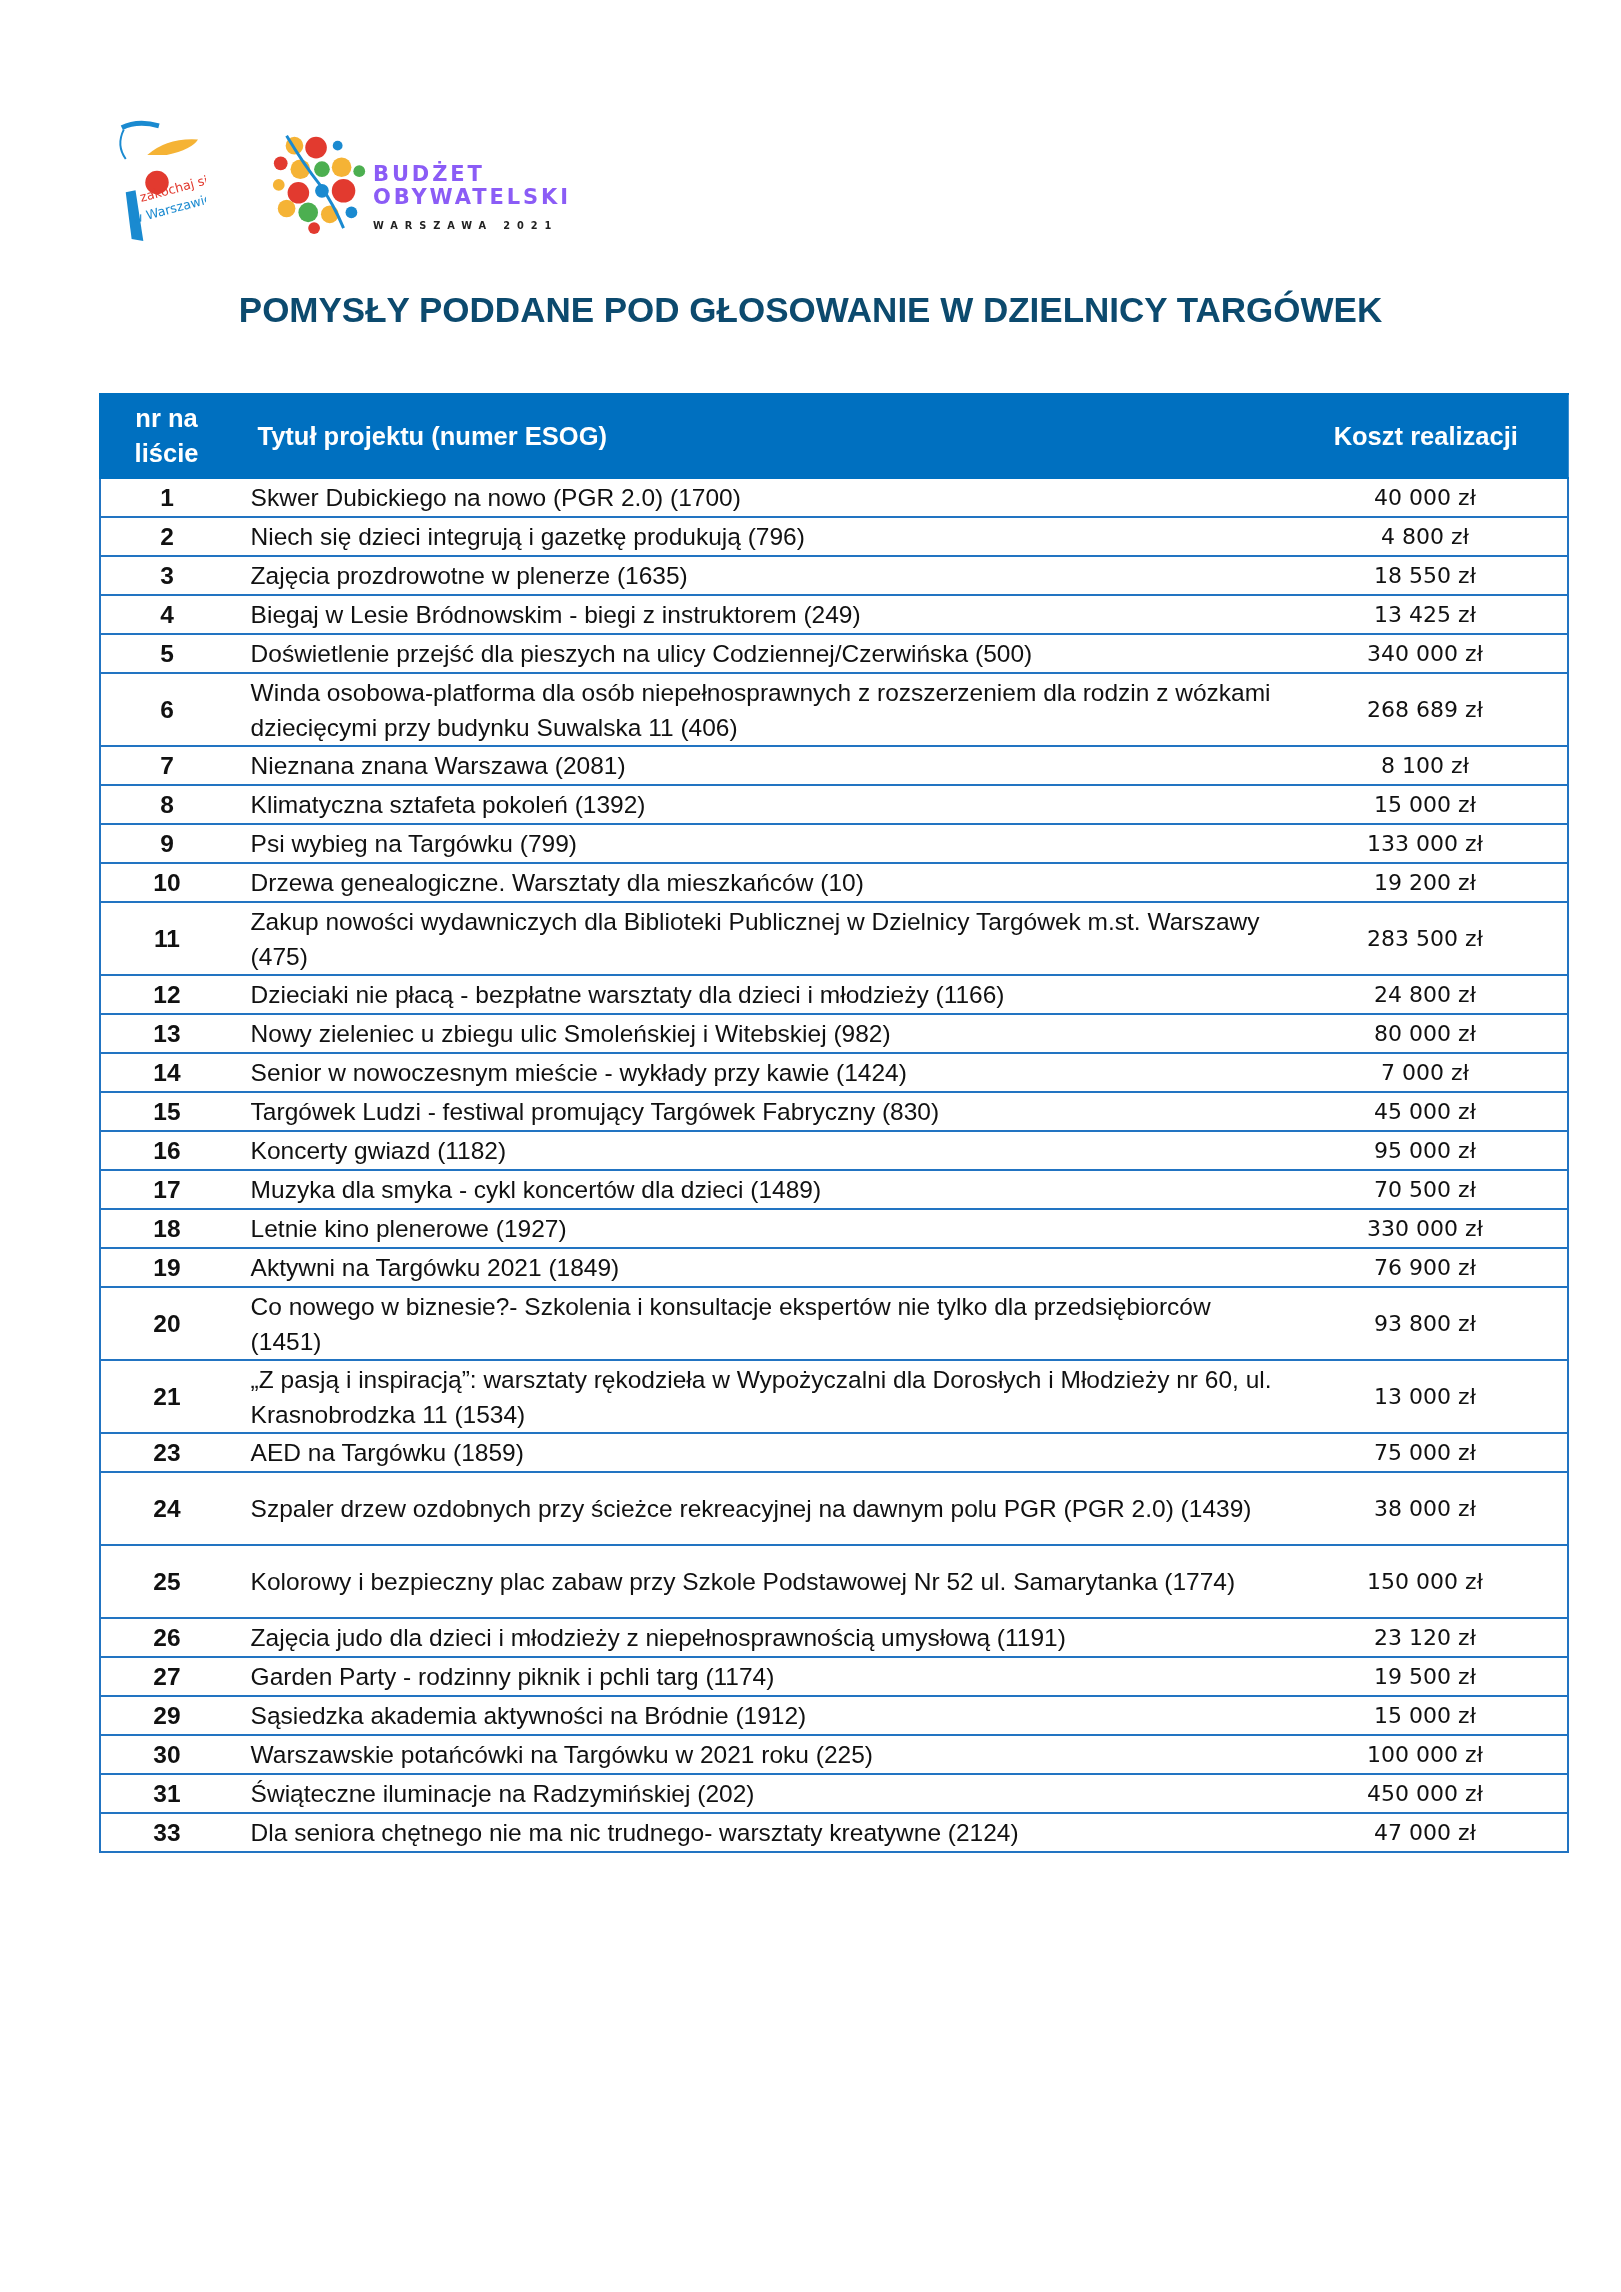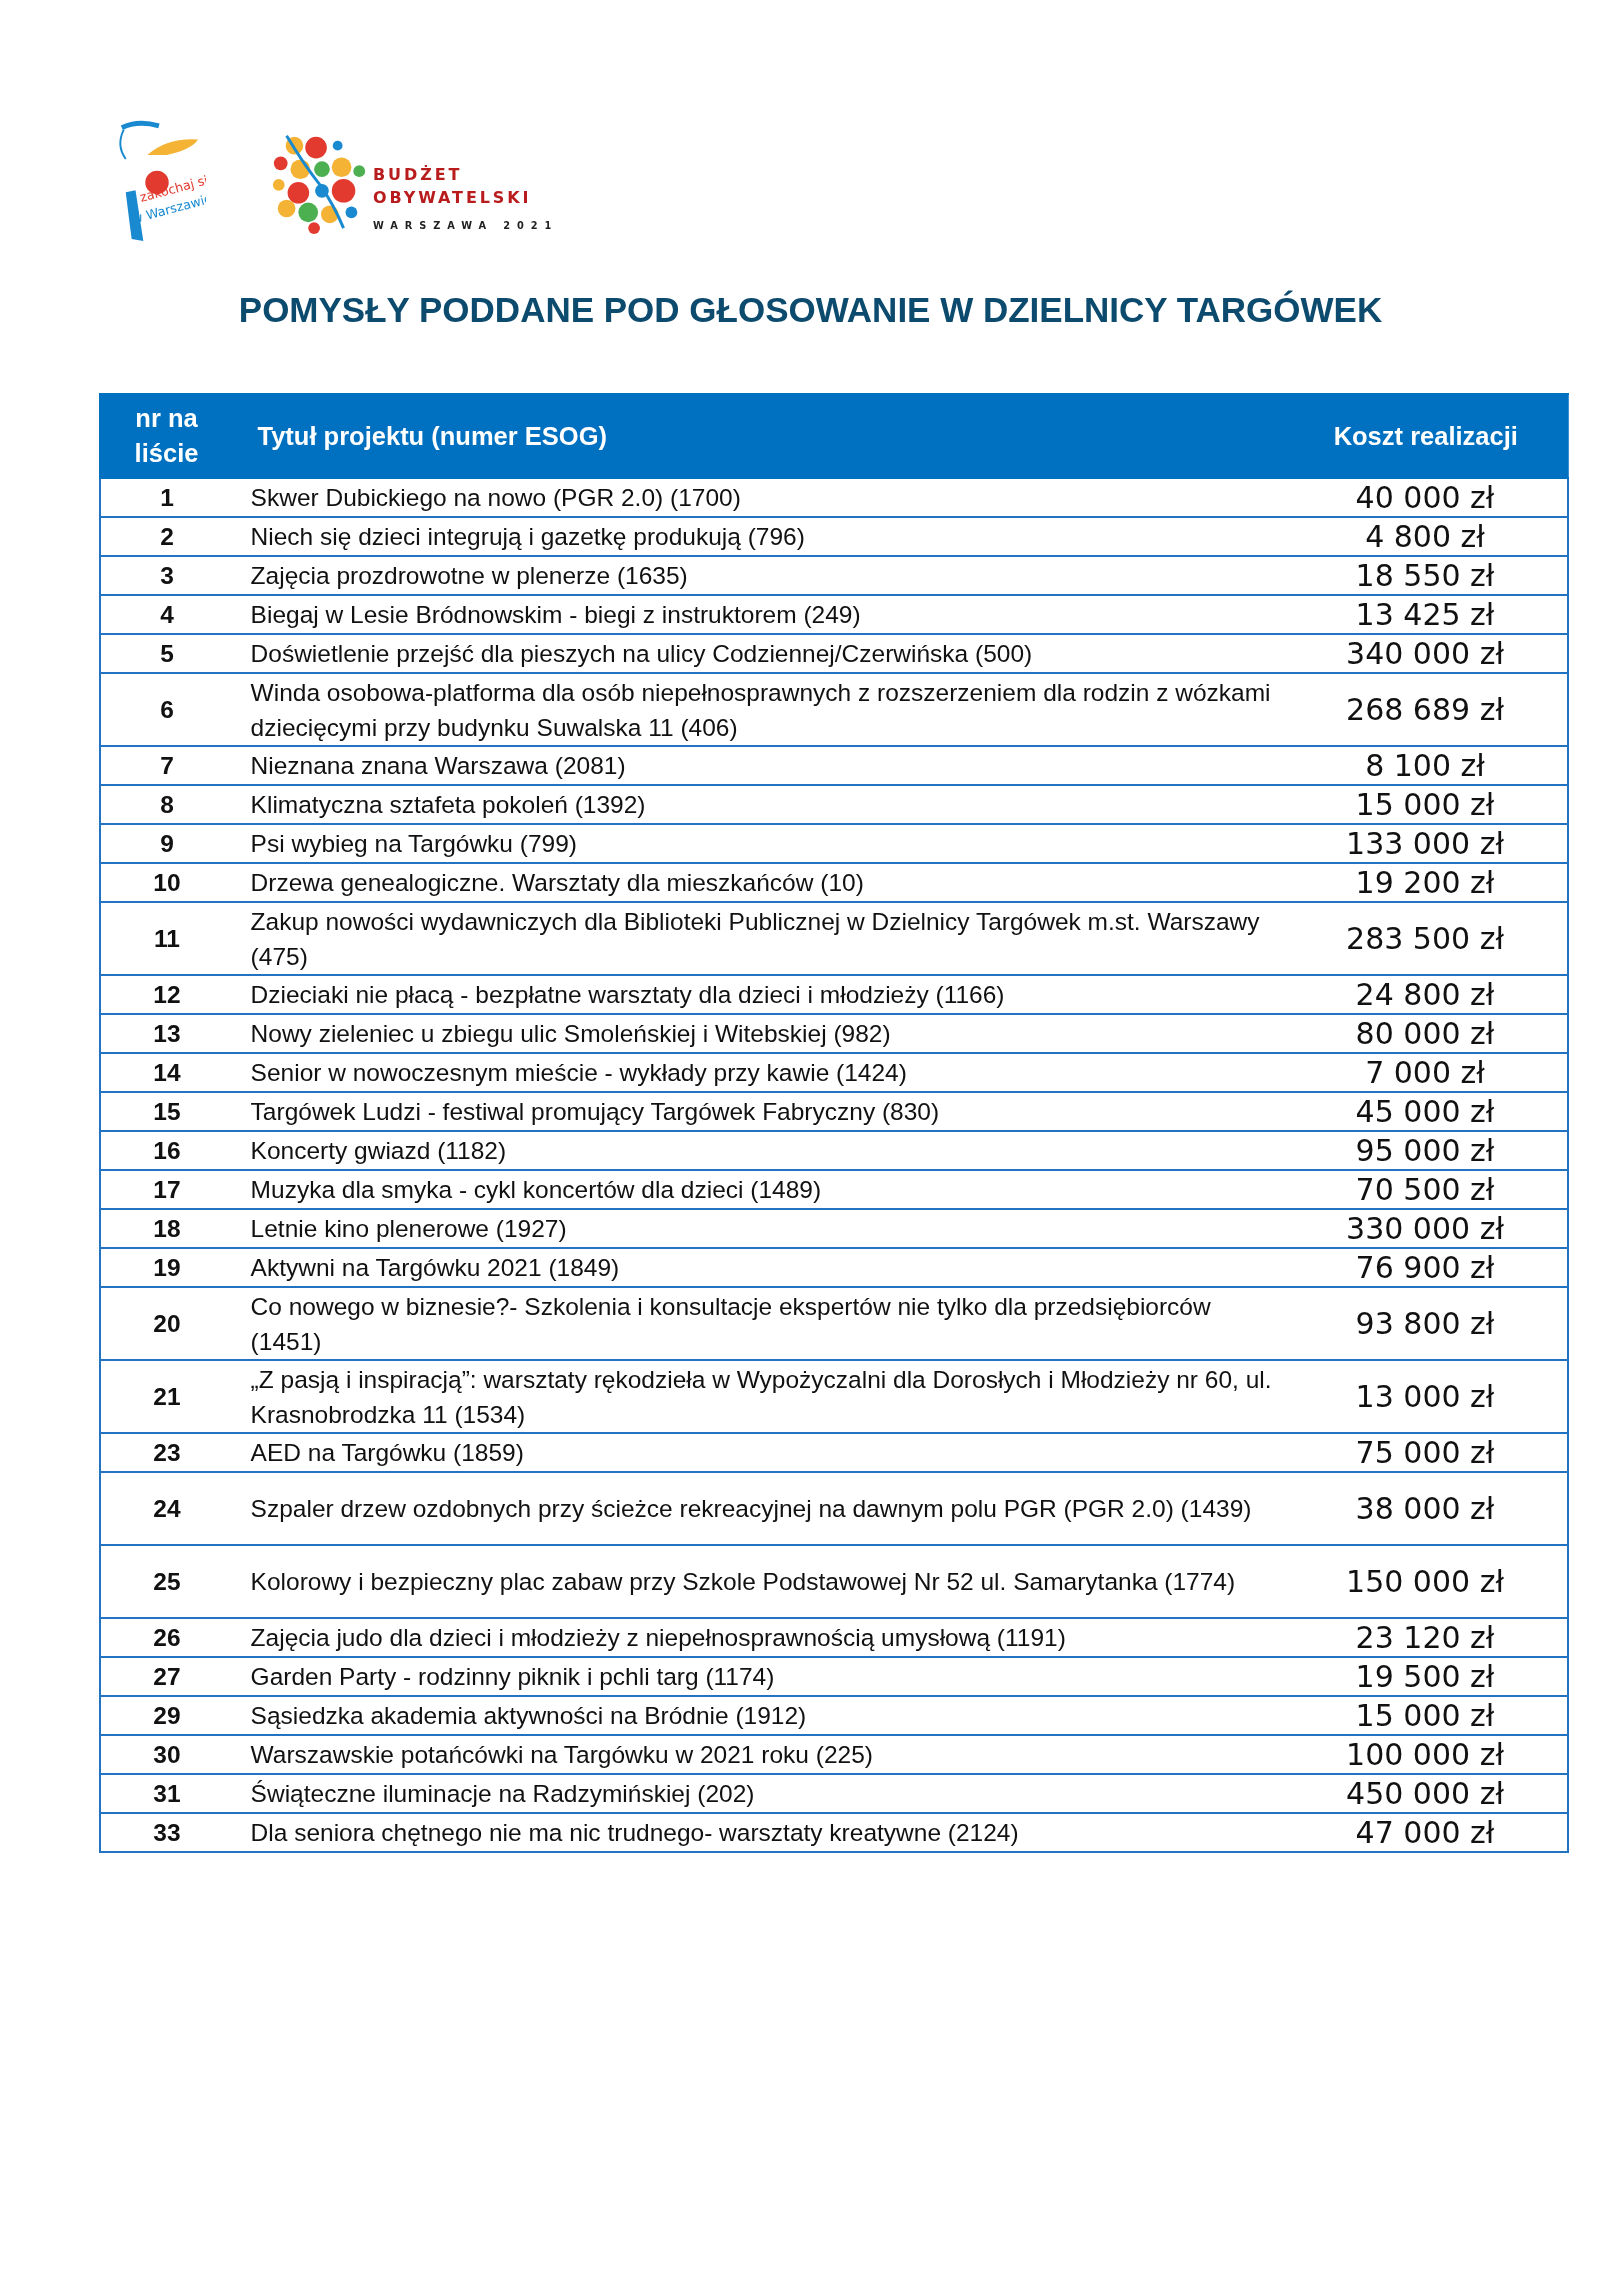--- a/index.html
+++ b/index.html
@@ -1,32 +1,32 @@
 <!DOCTYPE html>
 <html><head>
 <meta charset="utf-8">
 <style>
   html, body { margin:0; padding:0; background:#ffffff; }
   body { width:1621px; height:2293px; position:relative; font-family:"Liberation Sans", sans-serif; color:#111; overflow:hidden; }
   .logos { position:absolute; left:108px; top:116px; height:137px; width:490px; }
   .logo-warsaw { position:absolute; left:0; top:0; width:98px; height:127px; }
   .logo-bo { position:absolute; left:157px; top:9.8px; width:294px; height:108px; }
   .bo-text { position:absolute; left:108px; top:37px; }
-  .bo-line { font-family:"DejaVu Sans", sans-serif; font-weight:bold; color:#b91c1c; font-size:16px; letter-spacing:2.9px; line-height:23.5px; }
+  .bo-line { font-family:"DejaVu Sans", sans-serif; font-weight:bold; color:#8b5cf6; font-size:21px; letter-spacing:2.9px; line-height:23.5px; }
   .bo-sub { font-family:"DejaVu Sans", sans-serif; font-size:9.8px; letter-spacing:6.9px; color:#222; font-weight:bold; margin-top:10px; }
   .title { position:absolute; left:0; width:1621px; top:290px; text-align:center; color:#0c4a6e; font-weight:bold; font-size:35px; letter-spacing:0px; font-family:"Liberation Sans", sans-serif; }
   table.list { position:absolute; left:99px; top:393px; width:1468px; border-collapse:collapse; table-layout:fixed; }
   table.list th { background:#0070c0; color:#fff; font-weight:bold; font-size:25.5px; height:82px; border:2px solid #0070c0; border-right:1px solid #3d8fd0; padding:0; }
   table.list th.c-title { text-align:left; padding-left:23.5px; }
   table.list th.c-nr { text-align:center; line-height:35px; }
   table.list th.c-cost { text-align:center; }
   table.list td { border-top:2.9px solid #2274c2; border-bottom:2.9px solid #2274c2; font-size:24.5px; padding:0; vertical-align:middle; }
   table.list td.c-nr { text-align:center; font-weight:bold; border-left:2.9px solid #2274c2; }
   table.list td.c-title { padding-left:17.6px; line-height:35px; }
-  table.list td.c-cost { text-align:center; border-right:2.9px solid #2274c2; font-family:"DejaVu Sans", sans-serif; font-size:30px; }
+  table.list td.c-cost { text-align:center; border-right:2.9px solid #2274c2; font-family:"DejaVu Sans", sans-serif; font-size:22px; }
   tr.r1 td { height:37px; }
   tr.r2 td { height:71px; }
 </style>
 </head>
 <body>
 
 <div class="logos">
   <svg class="logo-warsaw" viewBox="0 0 100 130">
     <path d="M14 12 Q30 4 52 10" stroke="#1a8ad0" stroke-width="5" fill="none"></path>
     <path d="M16 14 Q8 30 18 44" stroke="#1a8ad0" stroke-width="2" fill="none"></path>

